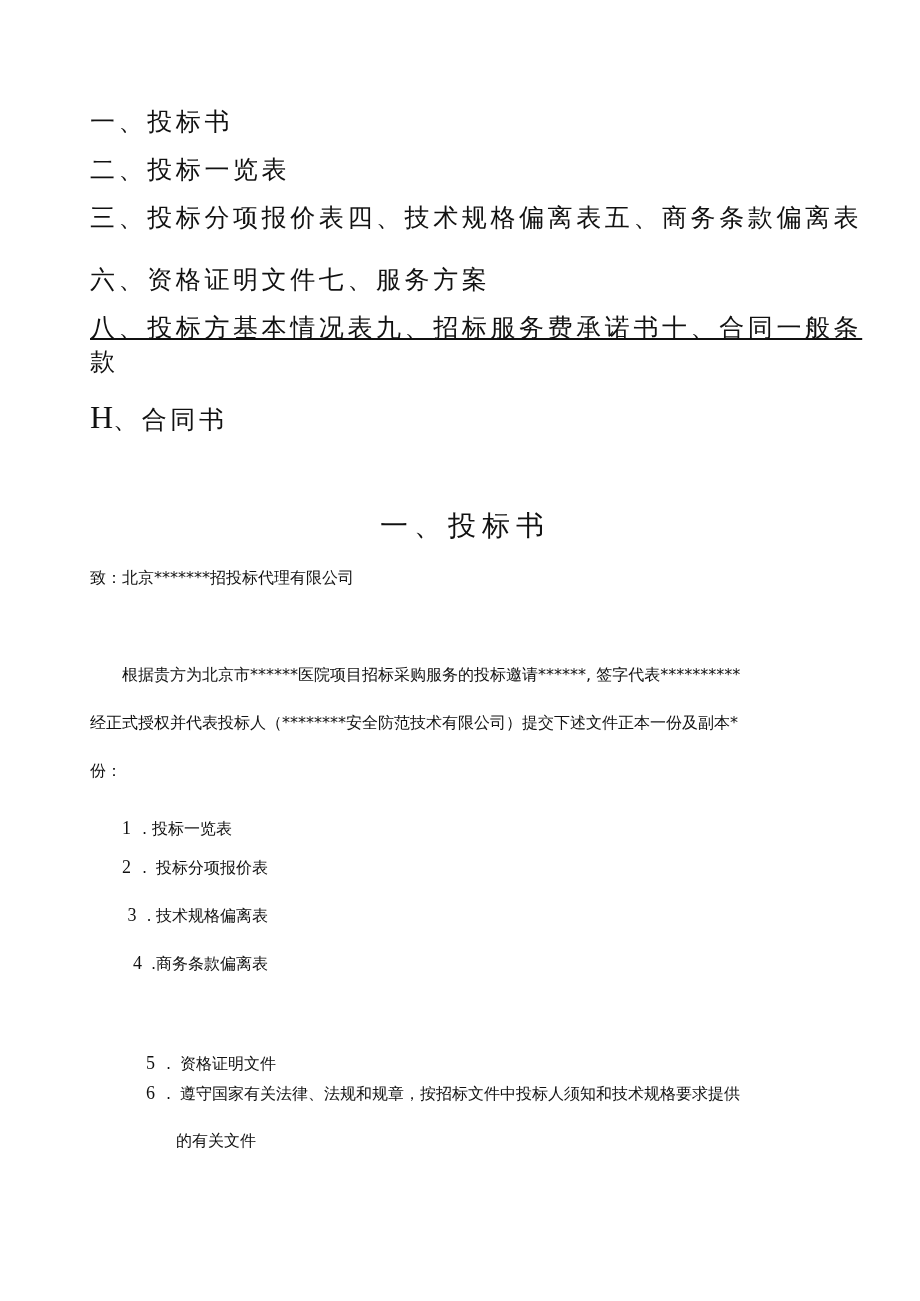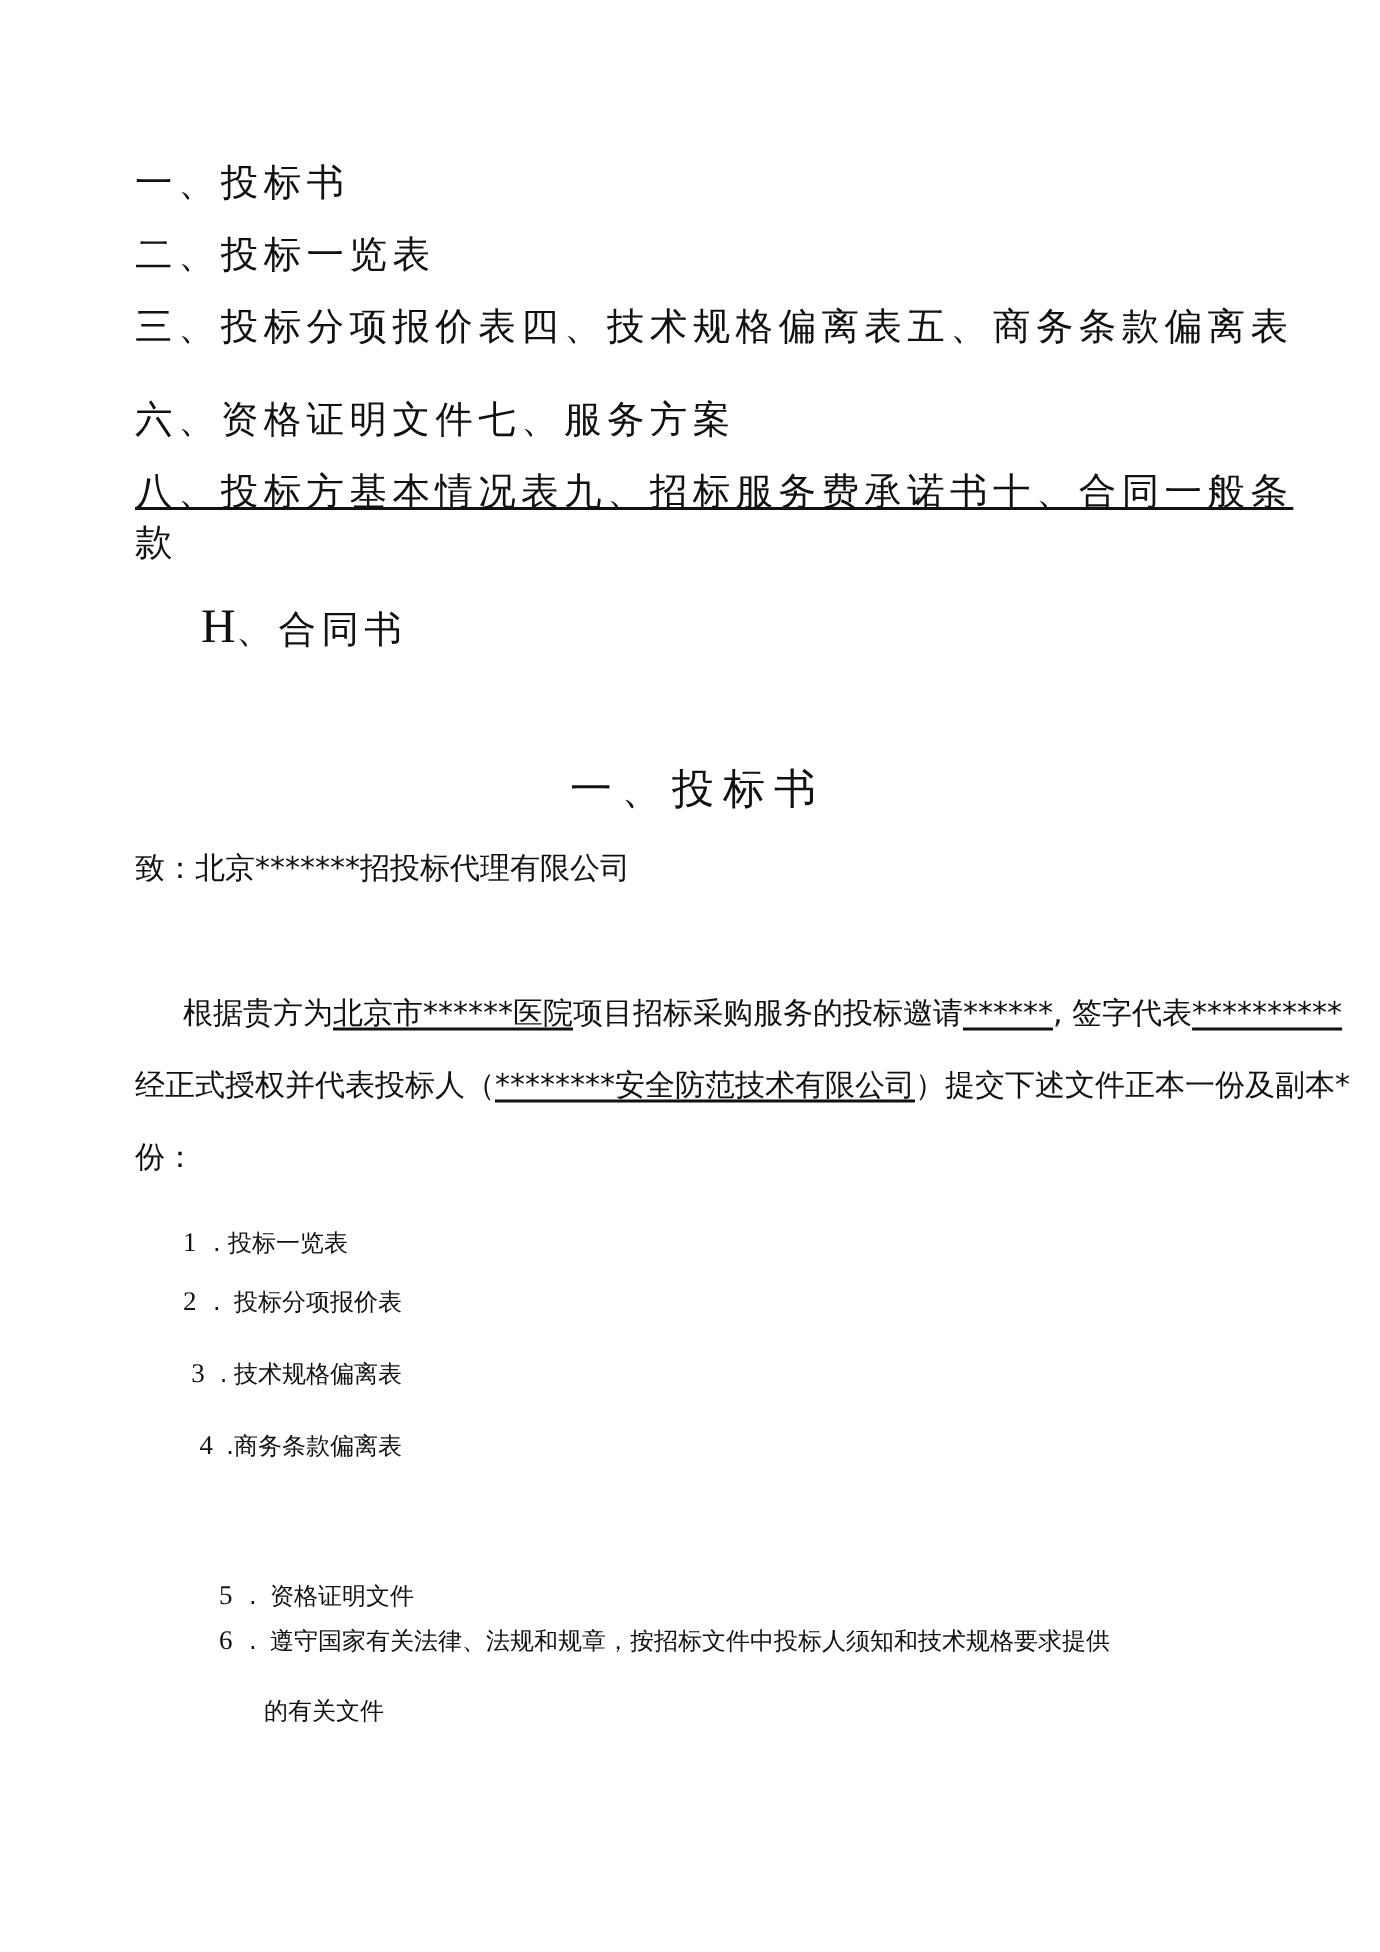--- a/index.html
+++ b/index.html
@@ -35,26 +35,25 @@
       text-align: center;
       top: 508px;
       font-size: 28px;
       letter-spacing: 6px;
       line-height: 36px;
       padding-left: 10px;
       box-sizing: border-box;
     }
     .body-text {
       position: absolute;
-      font-size: 20px;
+      font-size: 16px;
       line-height: 22px;
       white-space: nowrap;
     }
     .u {
-      text-decoration: underline;
       text-underline-offset: 3px;
       margin-top: 35px;
     }
     .list-item {
       position: absolute;
       font-size: 16px;
       line-height: 22px;
       white-space: nowrap;
     }
     .list-item .num {
@@ -71,21 +70,21 @@
 </head>
 <body>
 
 <div>
   <div class="toc-line" style="top:107px;">一、投标书</div>
   <div class="toc-line" style="top:155px;">二、投标一览表</div>
   <div class="toc-line" style="top:203px;">三、投标分项报价表四、技术规格偏离表五、商务条款偏离表</div>
   <div class="toc-line" style="top:265px;">六、资格证明文件七、服务方案</div>
   <div class="toc-line" style="top:313px;text-decoration:underline;">八、投标方基本情况表九、招标服务费承诺书十、合同一般条</div>
   <div class="toc-line" style="top:347px;">款</div>
-  <div class="toc-line" style="top:402px;margin-left:44px;">
+  <div class="toc-line" style="top:402px;">
     <span class="latin-h">H</span><span>、合同书</span>
   </div>
 </div>
 
 <div class="section-title">一、投标书</div>
 
 <div class="body-text" style="left:90px; top:567px;">致：北京*******招投标代理有限公司</div>
 
 <div>
   <div class="body-text" style="left:122px; top:664px;">

